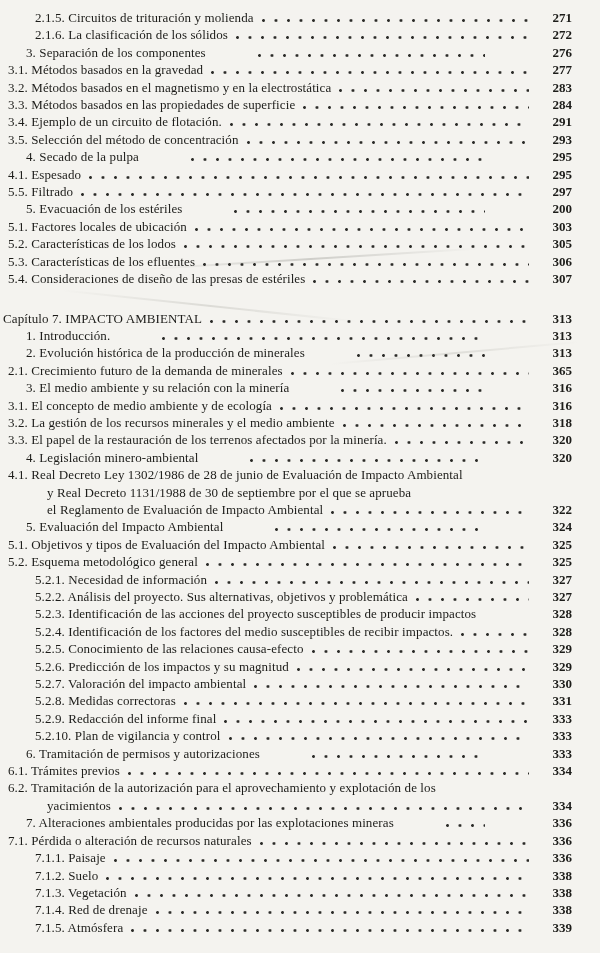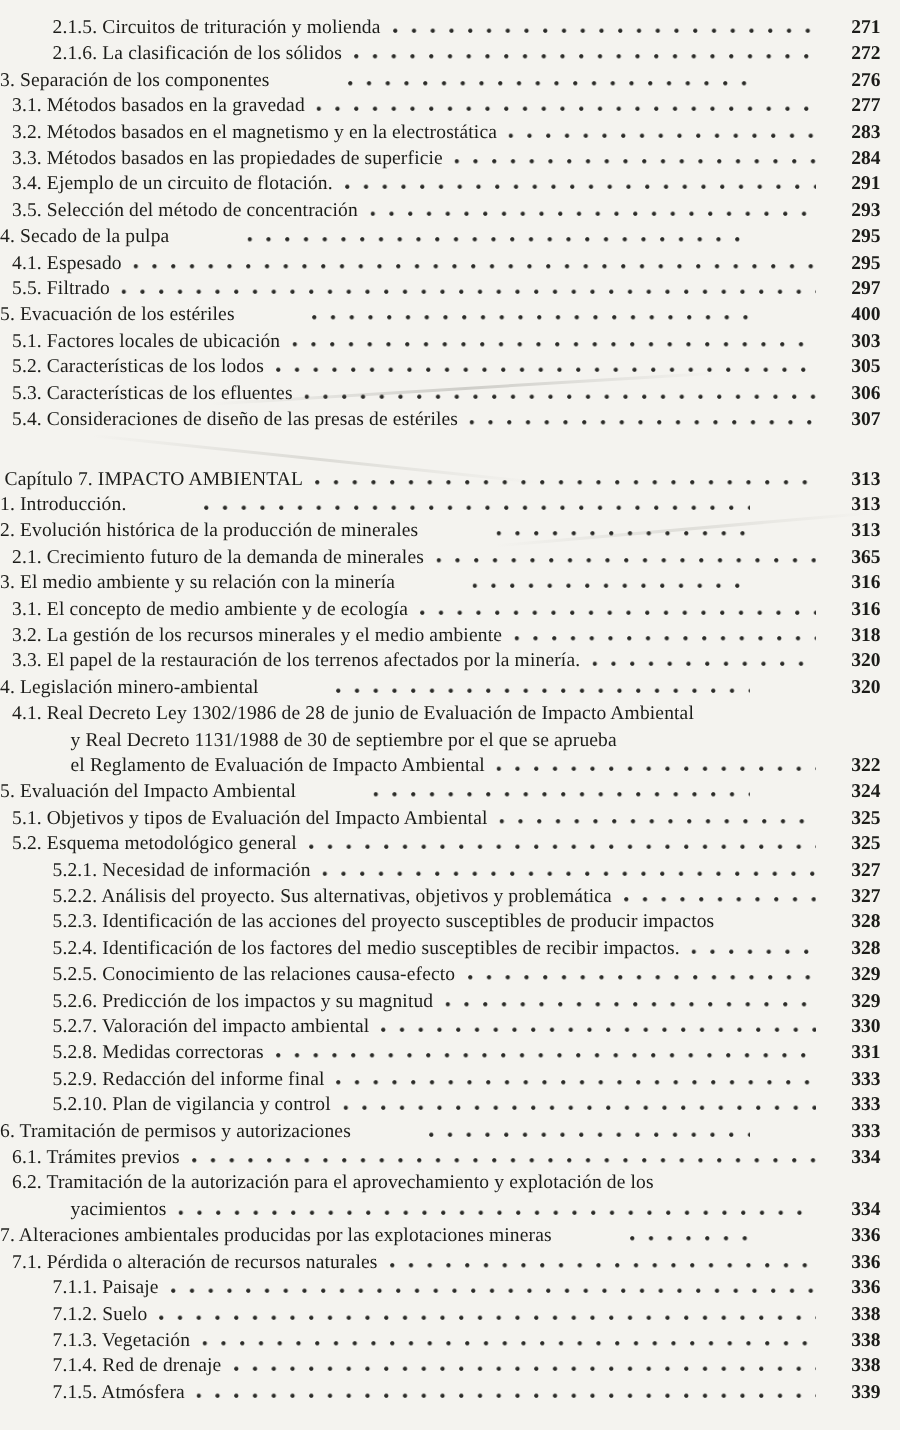--- a/index.html
+++ b/index.html
@@ -22,25 +22,25 @@
   }
   .toc {
     padding-top: 9px;
   }
   .row {
     display: flex;
     align-items: baseline;
     font-size: 13px;
     line-height: 17.4px;
     white-space: nowrap;
-    padding-right: 13px;
+    padding-right: 28px;
     justify-content: space-between;
   }
   .lvl-chapter { margin-left: 3px;  margin-top: 22px; }
-  .lvl-0       { margin-left: 0; gap: 44px; }
+  .lvl-0       { margin-left: 26px; gap: 44px; }
   .lvl-1       { margin-left: 8px; }
   .lvl-2       { margin-left: 35px; }
   .lvl-cont    { margin-left: 47px; }
   .title {
     flex: 0 0 auto;
     letter-spacing: 0.1px;
   }
   .leader {
     flex: 1 1 auto;
     min-width: 0;
@@ -139,21 +139,21 @@
     <span class="page-num">295</span>
   </div>
       <div class="row lvl-1">
     <span class="title">5.5. Filtrado</span>
     <span class="leader"></span>
     <span class="page-num">297</span>
   </div>
       <div class="row lvl-0">
     <span class="title">5. Evacuación de los estériles</span>
     <span class="leader"></span>
-    <span class="page-num">400</span>
+    <span class="page-num">200</span>
   </div>
       <div class="row lvl-1">
     <span class="title">5.1. Factores locales de ubicación</span>
     <span class="leader"></span>
     <span class="page-num">303</span>
   </div>
       <div class="row lvl-1">
     <span class="title">5.2. Características de los lodos</span>
     <span class="leader"></span>
     <span class="page-num">305</span>

